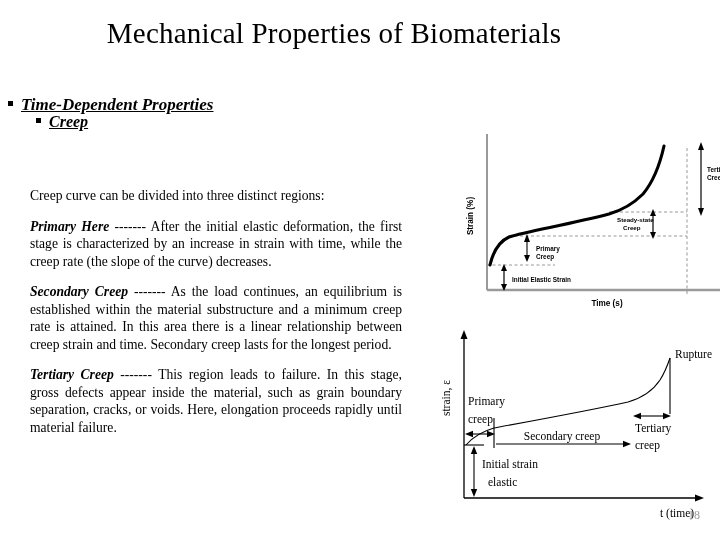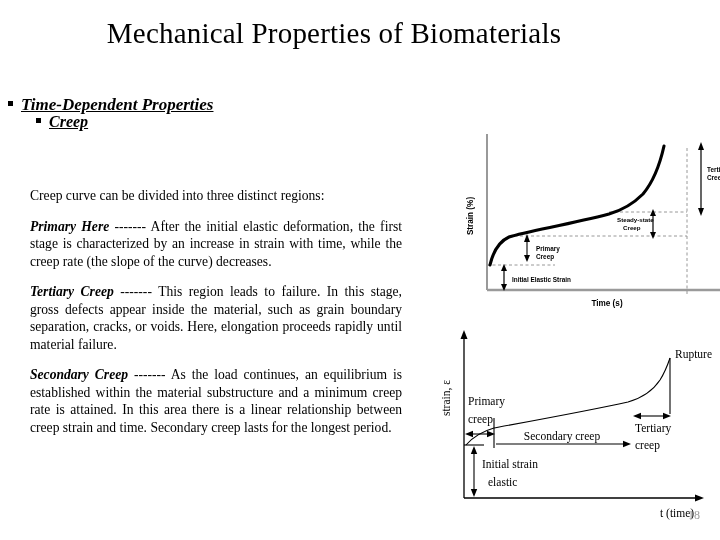--- a/index.html
+++ b/index.html
@@ -124,23 +124,23 @@
   <span class="sq-bullet"></span>
   <span class="heading-text">Creep</span>
 </div>
 
 <div id="body-col">
 
   <p class="no-justify">Creep curve can be divided into three distinct regions:</p>
 
   <p><span class="term">Primary Here</span><span> ------- </span><span>After the initial elastic deformation, the first stage is characterized by an increase in strain with time, while the creep rate (the slope of the curve) decreases.</span></p>
 
+  <p><span class="term">Secondary Creep</span><span> ------- </span><span>As the load continues, an equilibrium is established within the material substructure and a minimum creep rate is attained. In this area there is a linear relationship between creep strain and time. Secondary creep lasts for the longest period.</span></p>
+
   <p><span class="term">Tertiary Creep</span><span> ------- </span><span>This region leads to failure. In this stage, gross defects appear inside the material, such as grain boundary separation, cracks, or voids. Here, elongation proceeds rapidly until material failure.</span></p>
-
-  <p><span class="term">Secondary Creep</span><span> ------- </span><span>As the load continues, an equilibrium is established within the material substructure and a minimum creep rate is attained. In this area there is a linear relationship between creep strain and time. Secondary creep lasts for the longest period.</span></p>
 </div>
 
 <div id="figure-top">
   <svg width="272" height="180" viewBox="0 0 272 180" font-family="Liberation Sans, DejaVu Sans, sans-serif">
 
     <line x1="30" y1="4" x2="30" y2="160" stroke="#808080" stroke-width="1.6"></line>
     <line x1="30" y1="160" x2="264" y2="160" stroke="#9a9a9a" stroke-width="2.4"></line>
 
     <line x1="30" y1="135" x2="98" y2="135" stroke="#8c8c8c" stroke-width="0.9" stroke-dasharray="3,2.5"></line>
     <line x1="52" y1="106" x2="230" y2="106" stroke="#8c8c8c" stroke-width="0.9" stroke-dasharray="3,2.5"></line>

